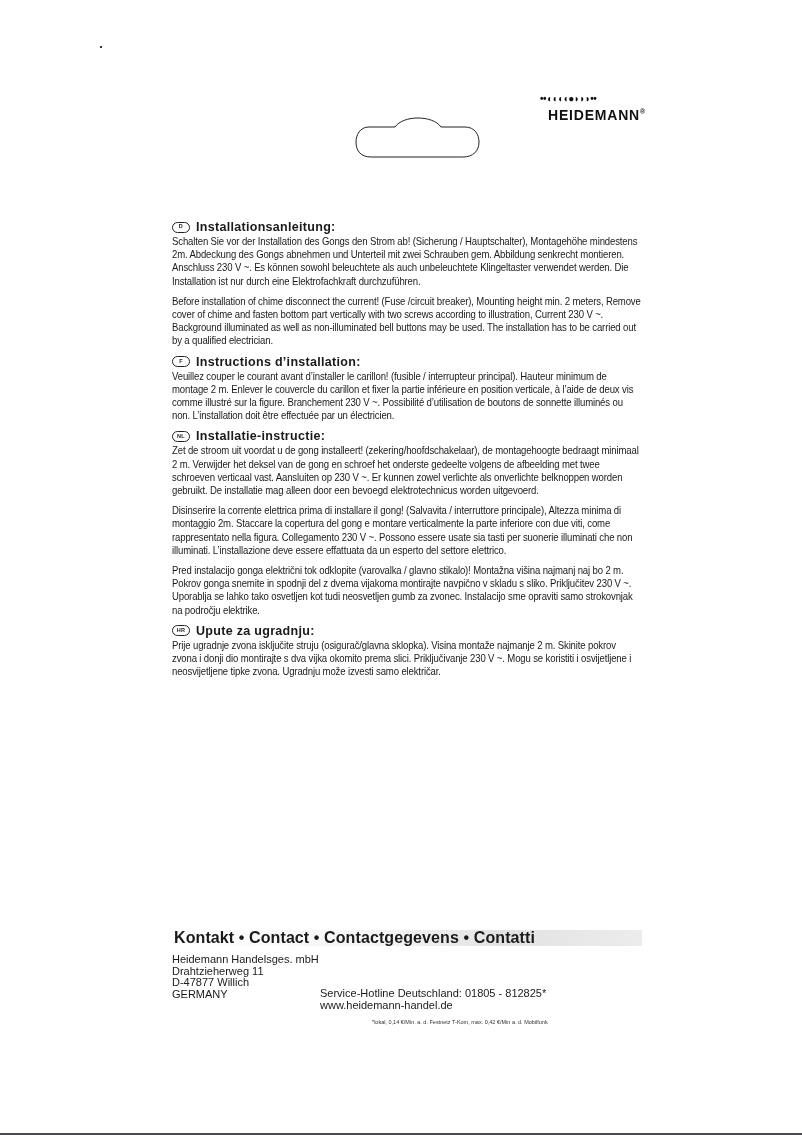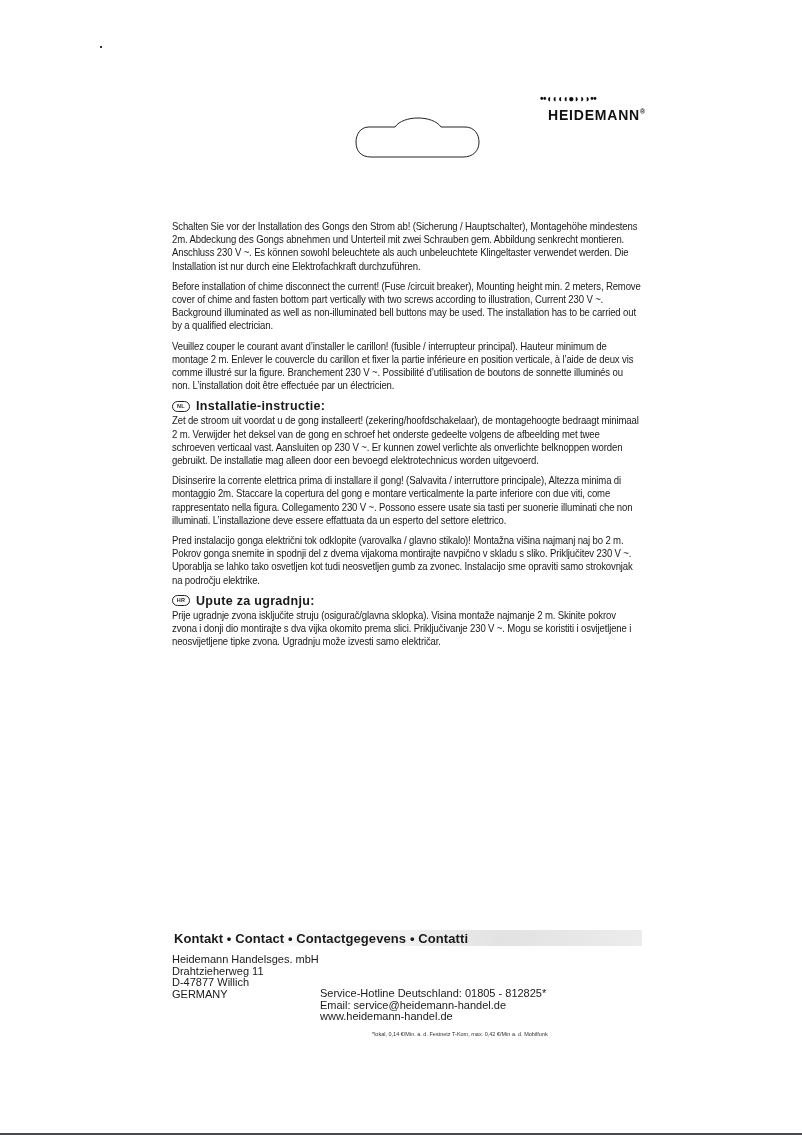--- a/index.html
+++ b/index.html
@@ -17,21 +17,21 @@
     .section { margin-bottom:7px; }
     .sec-head { display:flex; align-items:center; font-weight:bold; font-size:12.5px; letter-spacing:0.3px; line-height:14px; margin-bottom:1px; }
     .flag {
       display:inline-flex; align-items:center; justify-content:center;
       width:16px; height:9px; border:1px solid #222; border-radius:6px;
       font-size:5.5px; font-weight:bold; margin-right:6px; line-height:1;
     }
     .sec-body { font-size:10.4px; line-height:13.2px; letter-spacing:-0.15px; font-family:"Liberation Sans", sans-serif; transform:scaleX(0.92); transform-origin:left; width:510px; }
     .contact { position:absolute; left:172px; top:930px; width:470px; }
     .contact-bar {
-      height:16px; display:flex; align-items:center; font-weight:bold; font-size:13px;
+      height:16px; display:flex; align-items:center; font-weight:bold; font-size:16px;
       background:linear-gradient(90deg, #ffffff 0%, #f4f4f4 45%, #e2e2e2 70%, #ececec 100%);
       padding-left:2px; letter-spacing:0.1px;
     }
     .contact-cols { display:flex; margin-top:8px; font-size:11px; line-height:11.5px; }
     .col-left { width:148px; }
     .col-right { flex:1;margin-top:34px; }
     .footnote { margin-top:8px; margin-left:200px; font-size:5.5px; color:#333; white-space:nowrap; }
     .stray-dot { position:absolute; left:100px; top:46px; width:2px; height:2px; background:#333; }
   </style>
 </head>
@@ -43,26 +43,34 @@
   <path d="M14,14 L40,14 C48,2 78,2 86,14 L110,14 C120,14 124,22 124,29 C124,38 118,44 108,44 L16,44 C6,44 1,38 1,29 C1,22 5,14 14,14 Z" fill="none" stroke="#222" stroke-width="1"></path>
 </svg>
 
 <div class="logo">
   <div class="logo-dots">••◖◖◖◖●◗◗◗••</div>
   <div class="logo-text"><span>HEIDEMANN</span><sup>®</sup></div>
 </div>
 
 <div class="sections">
   <div class="section">
+    <div class="sec-head">
+      <span class="flag">D</span>
+      <span>Installationsanleitung:</span>
+    </div>
     <div class="sec-body">Schalten Sie vor der Installation des Gongs den Strom ab! (Sicherung / Hauptschalter), Montagehöhe mindestens 2m. Abdeckung des Gongs abnehmen und Unterteil mit zwei Schrauben gem. Abbildung senkrecht montieren. Anschluss 230 V ~. Es können sowohl beleuchtete als auch unbeleuchtete Klingeltaster verwendet werden. Die Installation ist nur durch eine Elektrofachkraft durchzuführen.</div>
   </div>
   <div class="section">
     <div class="sec-body">Before installation of chime disconnect the current! (Fuse /circuit breaker), Mounting height min. 2 meters, Remove cover of chime and fasten bottom part vertically with two screws according to illustration, Current 230 V ~. Background illuminated as well as non-illuminated bell buttons may be used. The installation has to be carried out by a qualified electrician.</div>
   </div>
   <div class="section">
+    <div class="sec-head">
+      <span class="flag">F</span>
+      <span>Instructions d’installation:</span>
+    </div>
     <div class="sec-body">Veuillez couper le courant avant d’installer le carillon! (fusible / interrupteur principal). Hauteur minimum de montage 2 m. Enlever le couvercle du carillon et fixer la partie inférieure en position verticale, à l’aide de deux vis comme illustré sur la figure. Branchement 230 V ~. Possibilité d’utilisation de boutons de sonnette illuminés ou non. L’installation doit être effectuée par un électricien.</div>
   </div>
   <div class="section">
     <div class="sec-head">
       <span class="flag">NL</span>
       <span>Installatie-instructie:</span>
     </div>
     <div class="sec-body">Zet de stroom uit voordat u de gong installeert! (zekering/hoofdschakelaar), de montagehoogte bedraagt minimaal 2 m. Verwijder het deksel van de gong en schroef het onderste gedeelte volgens de afbeelding met twee schroeven verticaal vast. Aansluiten op 230 V ~. Er kunnen zowel verlichte als onverlichte belknoppen worden gebruikt. De installatie mag alleen door een bevoegd elektrotechnicus worden uitgevoerd.</div>
   </div>
   <div class="section">
@@ -84,20 +92,19 @@
   <div class="contact-bar">Kontakt • Contact • Contactgegevens • Contatti</div>
   <div class="contact-cols">
     <div class="col-left">
       <div>Heidemann Handelsges. mbH</div>
       <div>Drahtzieherweg 11</div>
       <div>D-47877 Willich</div>
       <div>GERMANY</div>
     </div>
     <div class="col-right">
       <div>Service-Hotline Deutschland: 01805 - 812825*</div>
-      <div>Email: service@heidemann-handel.de</div>
       <div>www.heidemann-handel.de</div>
     </div>
   </div>
   <div class="footnote">*lokal, 0,14 €/Min. a. d. Festnetz T-Kom, max. 0,42 €/Min a. d. Mobilfunk</div>
 </div>
 
 <div class="bottom-line"></div>
 
 </body></html>

